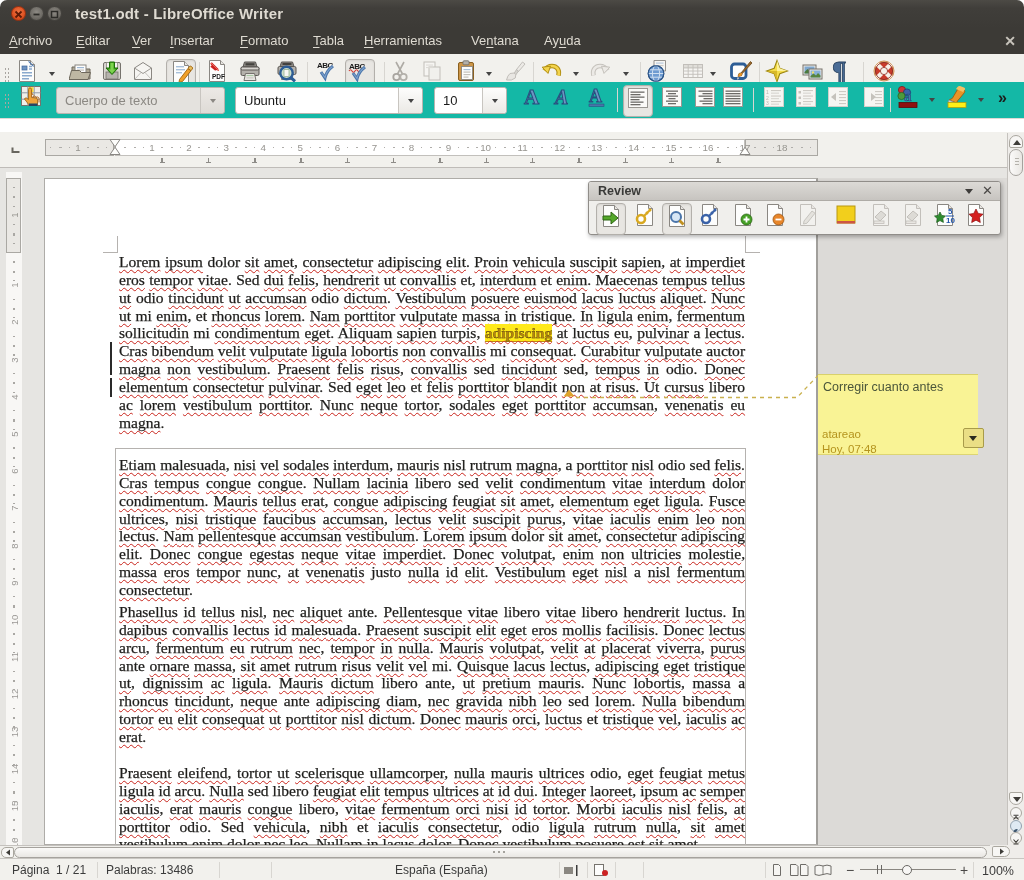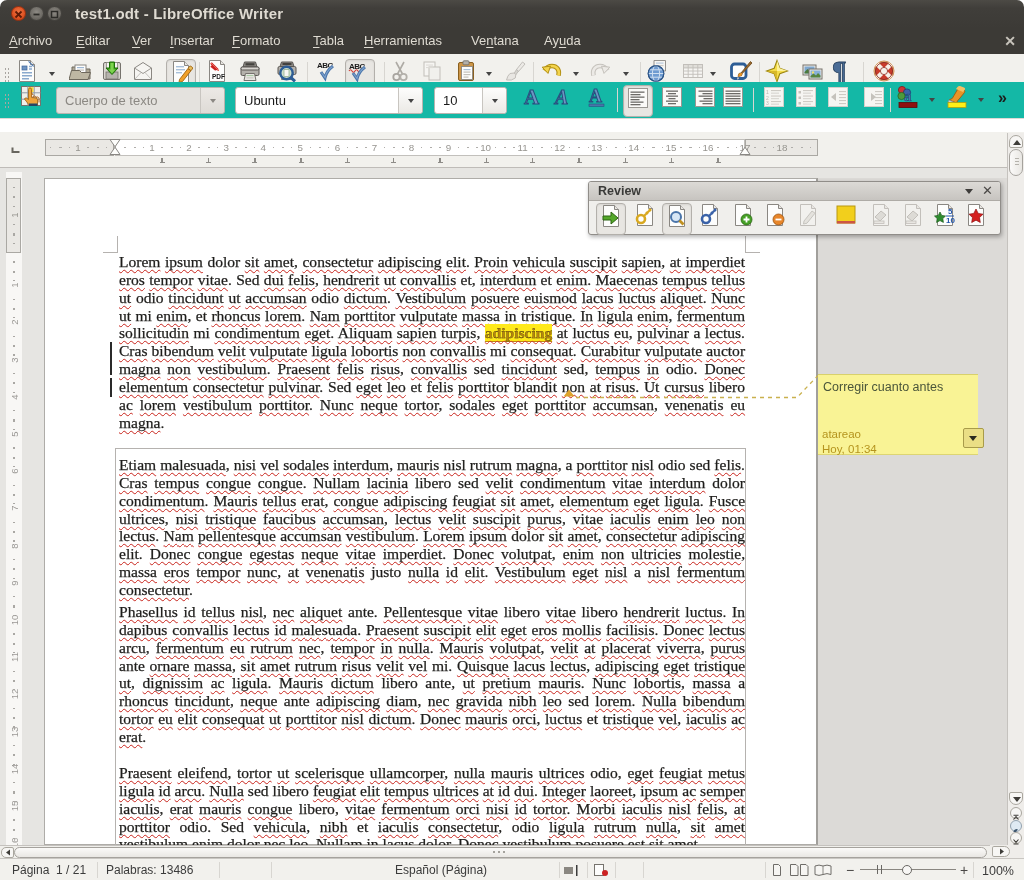--- a/index.html
+++ b/index.html
@@ -63,21 +63,21 @@
         <rect x="3.5" y="3.5" width="6" height="6" fill="none" stroke="#2c2b28" stroke-width="1.5"></rect>
       </svg>
   </div>
   <div id="title">test1.odt - LibreOffice Writer</div>
 </div>
 <div id="menubar">
   <div class="mi" style="left:9px"><span>A</span>rchivo</div>
   <div class="mi" style="left:76px"><span>E</span>ditar</div>
   <div class="mi" style="left:132px"><span>V</span>er</div>
   <div class="mi" style="left:170px"><span>I</span>nsertar</div>
-  <div class="mi" style="left:232px"><span>F</span>ormato</div>
+  <div class="mi" style="left:240px"><span>F</span>ormato</div>
   <div class="mi" style="left:313px"><span>T</span>abla</div>
   <div class="mi" style="left:364px"><span>H</span>erramientas</div>
   <div class="mi" style="left:471px">Ve<span>n</span>tana</div>
   <div class="mi" style="left:544px">Ay<span>u</span>da</div>
   <div style="position:absolute;right:8px;top:5px;color:#c8c4bc;font-size:14px;font-weight:bold">✕</div>
 </div>
 <div id="tb1">
   <div class="grip" style="left:4px;top:13px"></div>
 <div class="tbtn" style="left:12px;top:5px">
       <svg width="24" height="24" viewBox="0 0 24 24">
@@ -713,21 +713,21 @@
 <div class="ln last"><u>vestibulum</u> <u>enim</u> dolor <u>nec</u> <u>leo</u>. <u>Nullam</u> <u>in</u> <u>lacus</u> dolor. <u>Donec</u> <u>vestibulum</u> <u>posuere</u> <u>est</u> <u>sit</u> <u>amet</u></div>
 </div>
 </div>
 <svg width="1024" height="845" style="position:absolute;left:0;top:0;pointer-events:none">
       <polygon points="563.5,396.5 574.5,396.5 569,389.5" fill="#dda32a"></polygon>
       <polyline points="576,397.5 797,397.5 818,375.5" fill="none" stroke="#c9b14e" stroke-width="1.3" stroke-dasharray="4,4"></polyline>
     </svg>
 <div id="comment" style="position:absolute;left:818px;top:374px;width:160px;height:81px;background:#f9f395;border-top:1px solid #d8d06c;border-bottom:1px solid #ddd573">
   <div style="position:absolute;left:5px;top:5px;font-size:12.5px;color:#4a553a">Corregir cuanto antes</div>
   <div style="position:absolute;left:4px;top:53px;font-size:11.5px;color:#b5941e">atareao</div>
-  <div style="position:absolute;left:4px;top:68px;font-size:11.5px;color:#b5941e">Hoy, 01:34</div>
+  <div style="position:absolute;left:4px;top:68px;font-size:11.5px;color:#b5941e">Hoy, 07:48</div>
   <div style="position:absolute;left:145px;top:53px;width:21px;height:20px;background:#eade85;border:1px solid #a89b4a;border-radius:2px">
     <div style="position:absolute;left:5px;top:7px;width:0;height:0;border-left:4.5px solid transparent;border-right:4.5px solid transparent;border-top:5px solid #2a2a1e"></div>
   </div>
 </div>
 
 <div id="review" style="position:absolute;left:588px;top:181px;width:413px;height:54px;background:#f0efec;border:1px solid #908d89;border-radius:3px;box-shadow:1px 2px 4px rgba(0,0,0,0.3)">
   <div style="position:absolute;left:0;top:0;width:100%;height:19px;background:linear-gradient(#dcdad6,#c7c4c0);border-bottom:1px solid #aeaba6;border-radius:2px 2px 0 0">
     <div style="position:absolute;left:9px;top:2px;font-size:12.5px;font-weight:bold;color:#3a3a38">Review</div>
     <div style="position:absolute;right:27px;top:7px;width:0;height:0;border-left:4.5px solid transparent;border-right:4.5px solid transparent;border-top:5.5px solid #3e3c3a"></div>
     <div style="position:absolute;right:7px;top:1px;font-size:13px;color:#4a4846">✕</div>
@@ -865,21 +865,21 @@
 </div>
 <div style="position:absolute;left:990px;top:845px;width:34px;height:13px;background:#efedea">
   <div style="position:absolute;left:2px;top:1px;width:18px;height:11px;border-radius:2px 6px 6px 2px;background:#f7f6f4;border:1px solid #aaa79f"></div>
   <svg width="12" height="12" style="position:absolute;left:6px;top:1px">
       <path d="M4 2.5 L8 5.5 L4 8.5 z" fill="#3e3c38"></path>
     </svg>
 </div>
 <div id="statusbar" style="position:absolute;left:0;top:858px;width:1024px;height:22px;background:#f2f1ed;border-top:1px solid #c9c6c2;font-size:12px;color:#3b3b3b">
   <div style="position:absolute;left:12px;top:4px">Página&nbsp; 1 / 21</div>
   <div style="position:absolute;left:106px;top:4px">Palabras: 13486</div>
-  <div style="position:absolute;left:395px;top:4px">Español (Página)</div>
+  <div style="position:absolute;left:395px;top:4px">España (España)</div>
   <div class="sdiv" style="left:97px"></div>
   <div class="sdiv" style="left:219px"></div>
   <div class="sdiv" style="left:271px"></div>
   <div class="sdiv" style="left:559px"></div>
   <div class="sdiv" style="left:587px"></div>
   <div class="sdiv" style="left:615px"></div>
   <div class="sdiv" style="left:643px"></div>
   <div class="sdiv" style="left:765px"></div>
   <div class="sdiv" style="left:973px"></div>
   <svg width="18" height="12" style="position:absolute;left:563px;top:6px">

